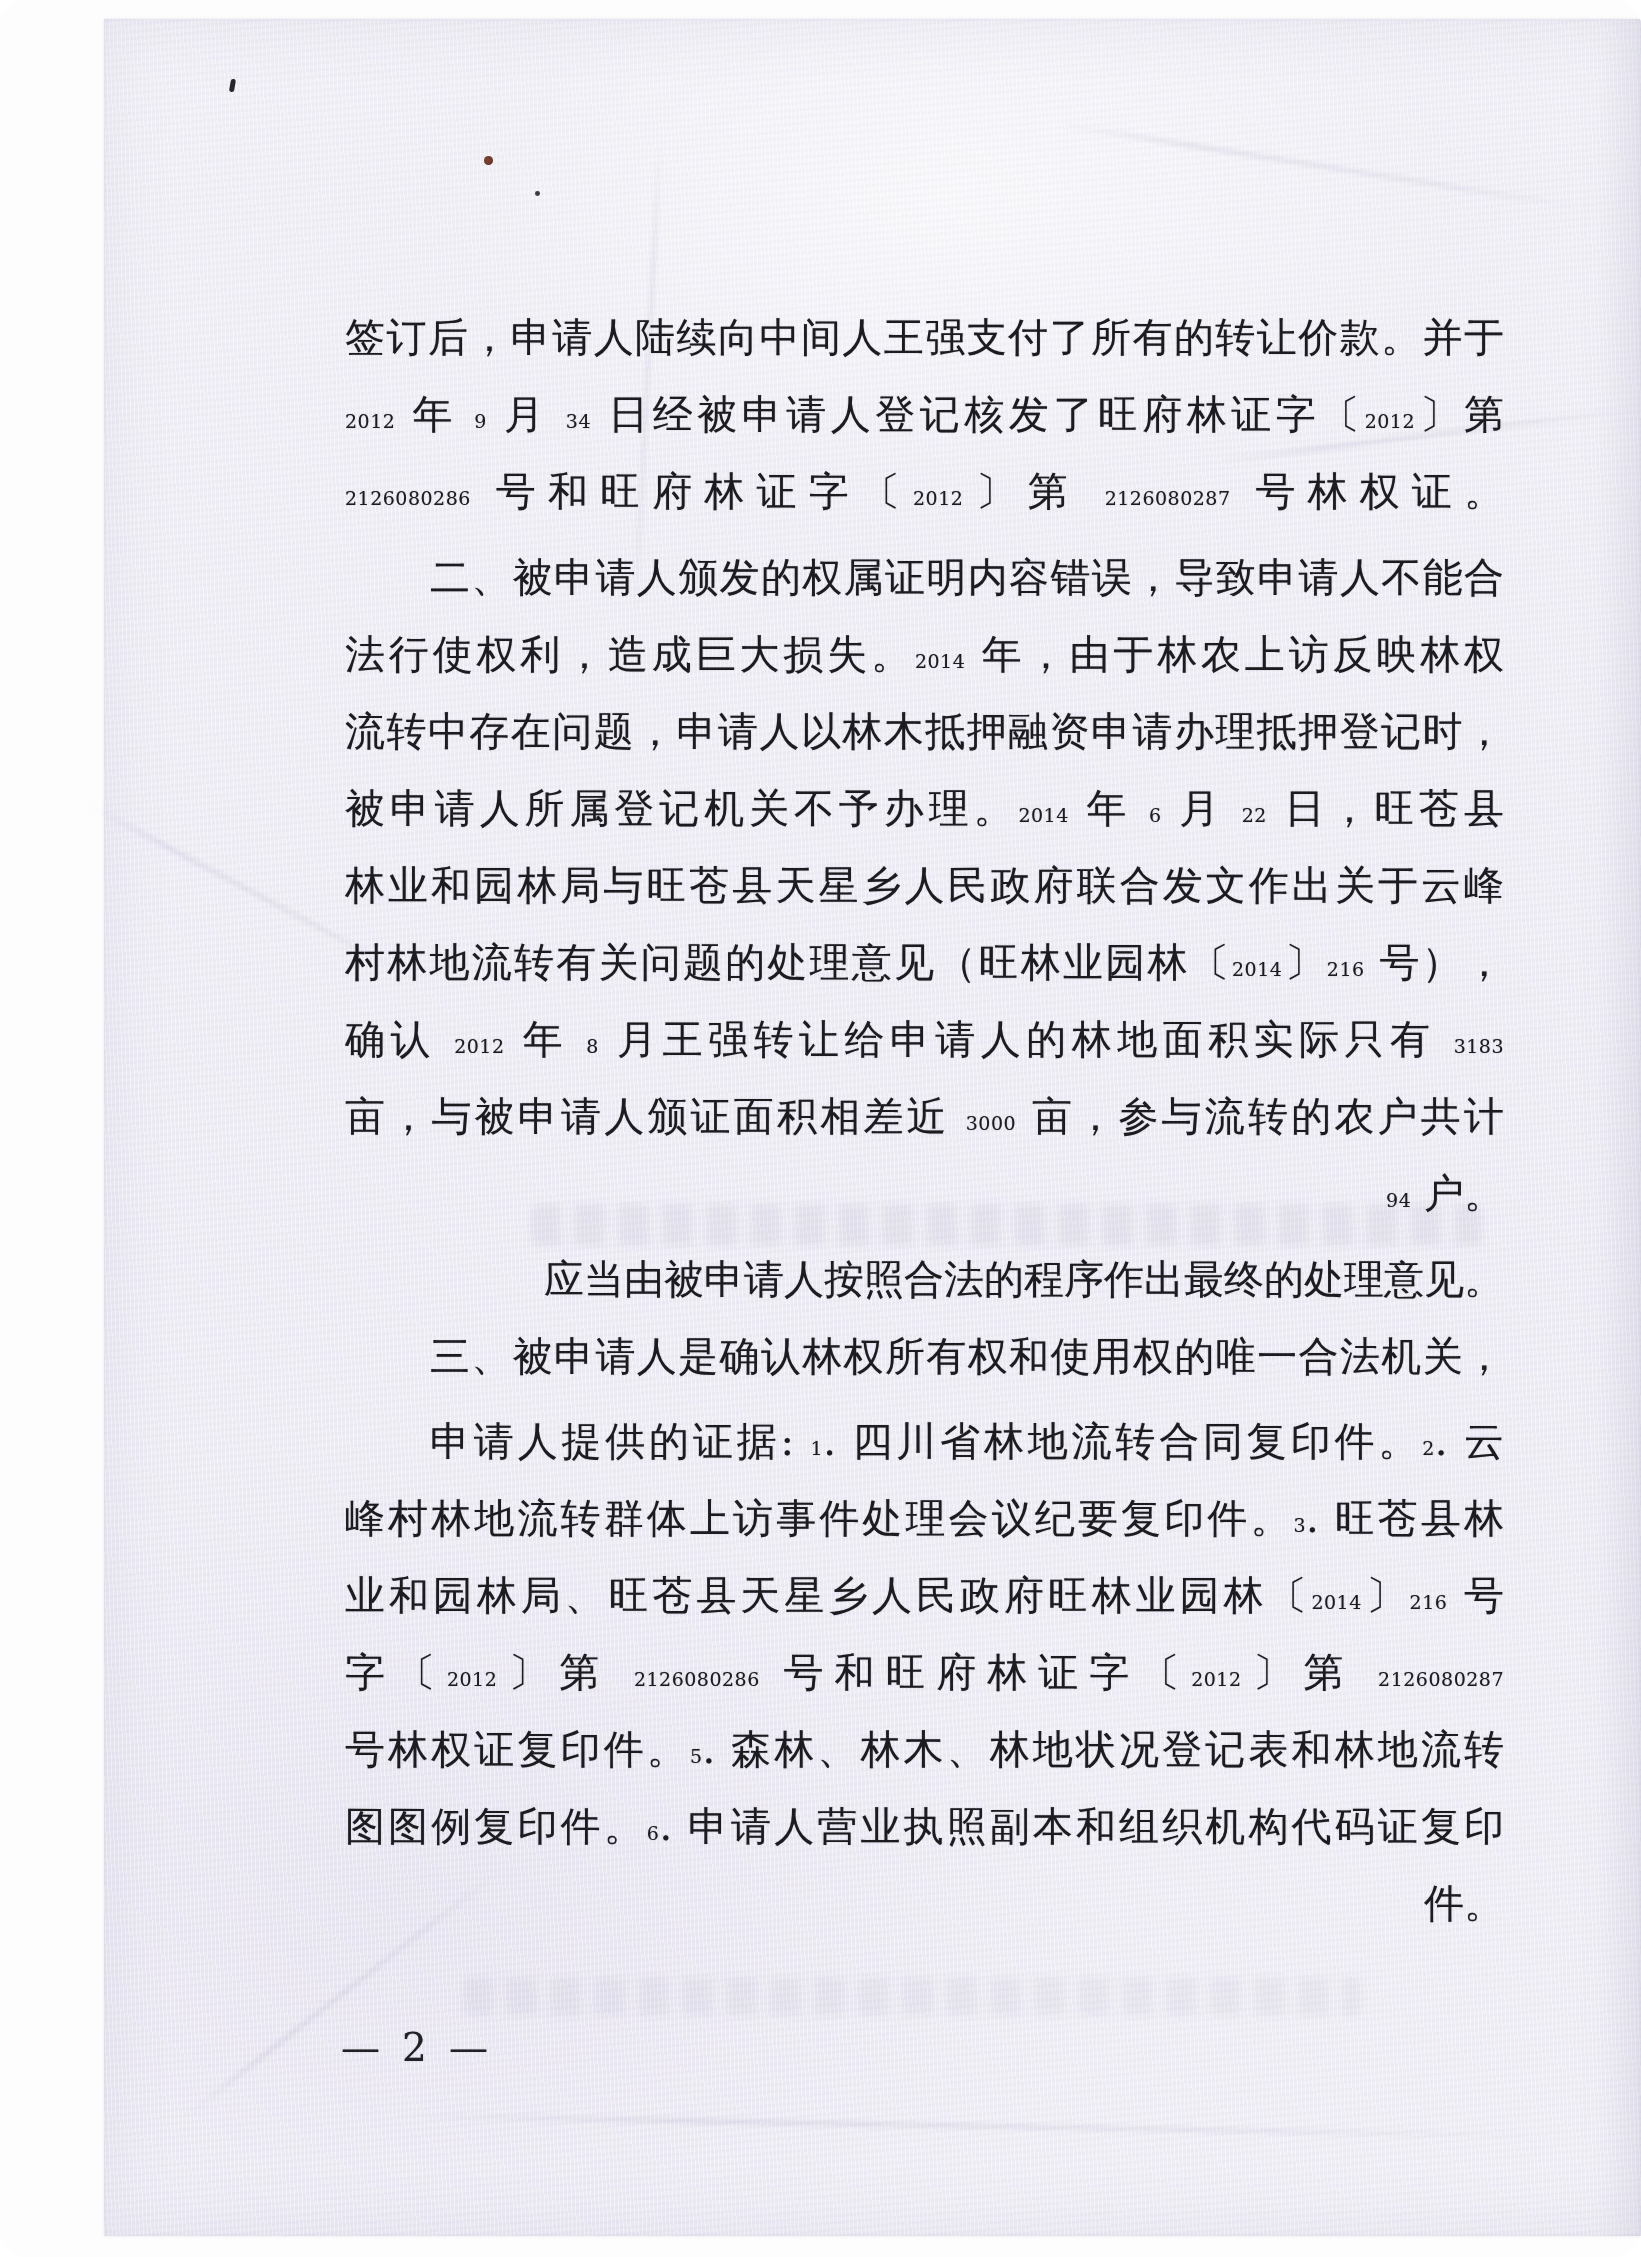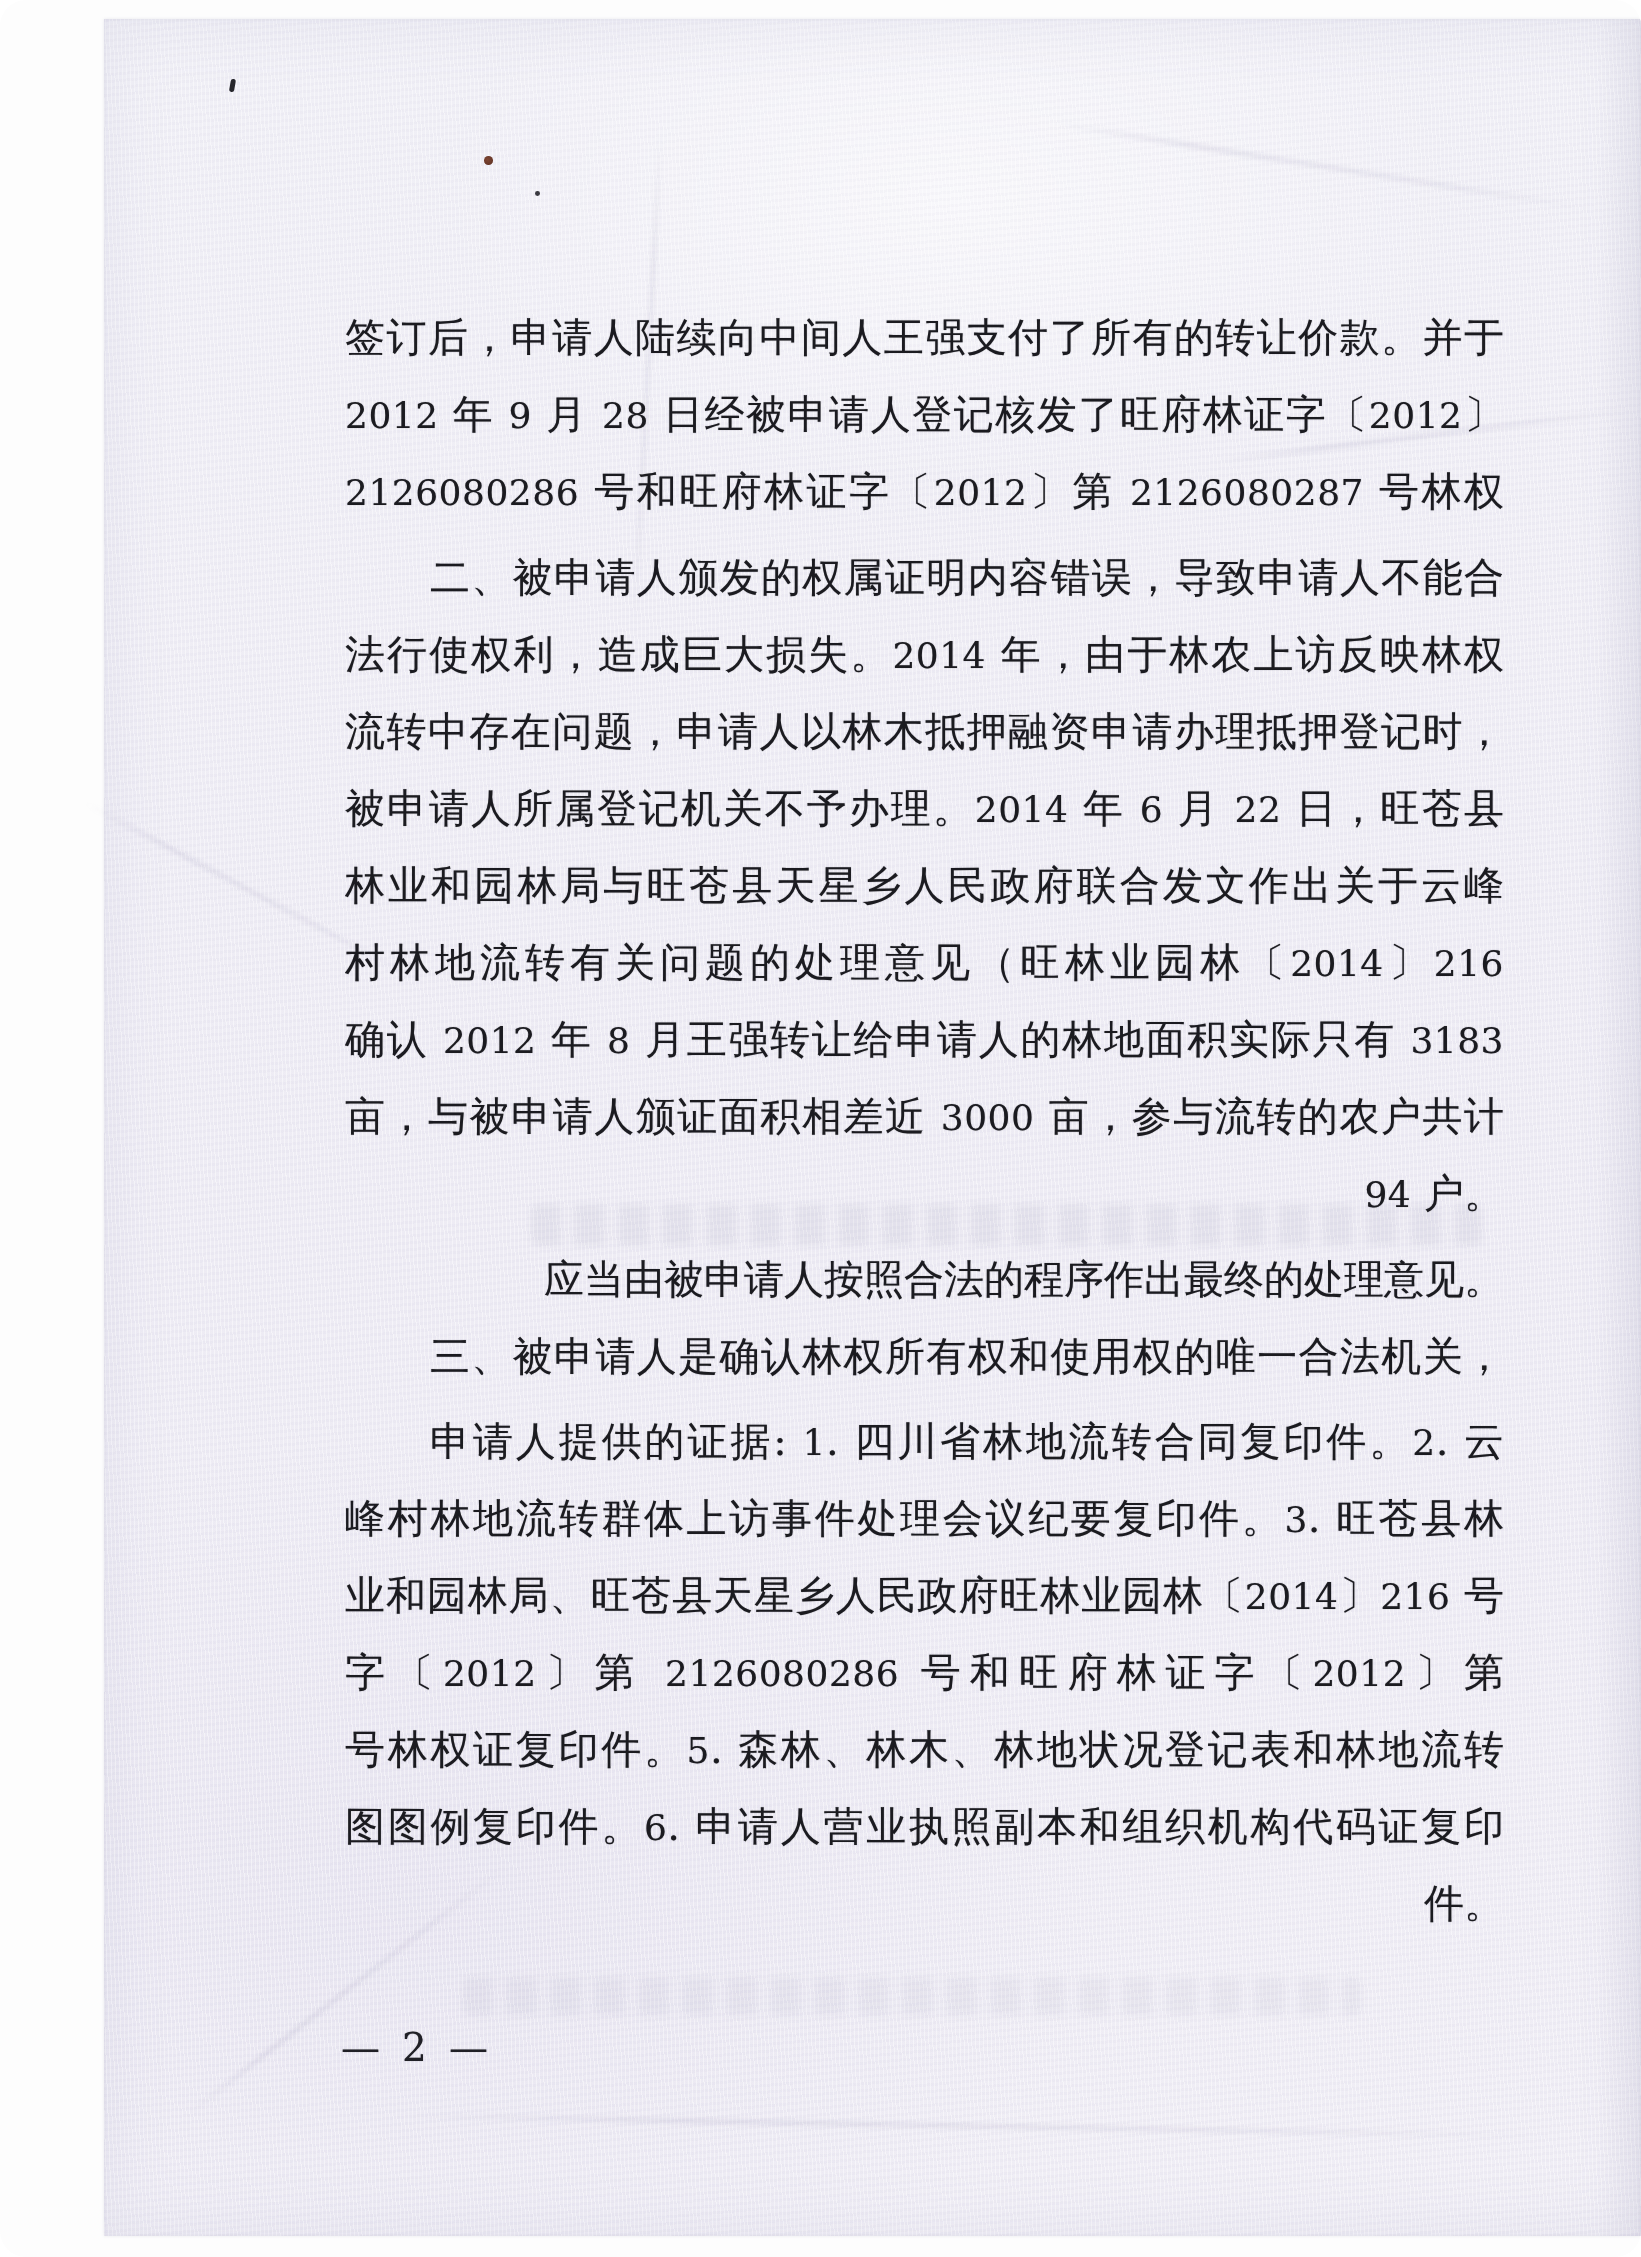--- a/index.html
+++ b/index.html
@@ -52,21 +52,21 @@
     text-align: justify;
     text-align-last: justify;
     overflow: hidden;
   }
   .line.indent { text-indent: 85px; }
   .line.last {
     text-align: right;
     text-align-last: auto;
   }
   .num {
-    font-size: 36px;
+    font-size: 19px;
     letter-spacing: 0.5px;
   }
   .page-number {
     position: absolute;
     left: 237px;
     top: 2008px;
     height: 42px;
     line-height: 42px;
     font-size: 39px;
     letter-spacing: 2.9px;
@@ -139,21 +139,21 @@
     <div class="edge-shade"></div>
     <div class="speck speck-tick"></div>
     <div class="speck speck-brown"></div>
     <div class="speck speck-black"></div>
     <div class="ghost-band ghost-band-1"></div>
     <div class="ghost-band ghost-band-2"></div>
 
     <div class="body-text">
         <div class="paragraph">
           <div class="line">签订后，申请人陆续向中间人王强支付了所有的转让价款。并于</div>
-          <div class="line"><span class="num">2012</span> 年 <span class="num">9</span> 月 <span class="num">28</span> 日经被申请人登记核发了旺府林证字〔<span class="num">2012</span>〕第</div>
+          <div class="line"><span class="num">2012</span> 年 <span class="num">9</span> 月 <span class="num">34</span> 日经被申请人登记核发了旺府林证字〔<span class="num">2012</span>〕第</div>
           <div class="line"><span class="num">2126080286</span> 号和旺府林证字〔<span class="num">2012</span>〕第 <span class="num">2126080287</span> 号林权证。</div>
         </div>
         <div class="paragraph">
           <div class="line indent">二、被申请人颁发的权属证明内容错误，导致申请人不能合</div>
           <div class="line">法行使权利，造成巨大损失。<span class="num">2014</span> 年，由于林农上访反映林权</div>
           <div class="line">流转中存在问题，申请人以林木抵押融资申请办理抵押登记时，</div>
           <div class="line">被申请人所属登记机关不予办理。<span class="num">2014</span> 年 <span class="num">6</span> 月 <span class="num">22</span> 日，旺苍县</div>
           <div class="line">林业和园林局与旺苍县天星乡人民政府联合发文作出关于云峰</div>
           <div class="line">村林地流转有关问题的处理意见（旺林业园林〔<span class="num">2014</span>〕<span class="num">216</span> 号），</div>
           <div class="line">确认 <span class="num">2012</span> 年 <span class="num">8</span> 月王强转让给申请人的林地面积实际只有 <span class="num">3183</span></div>

